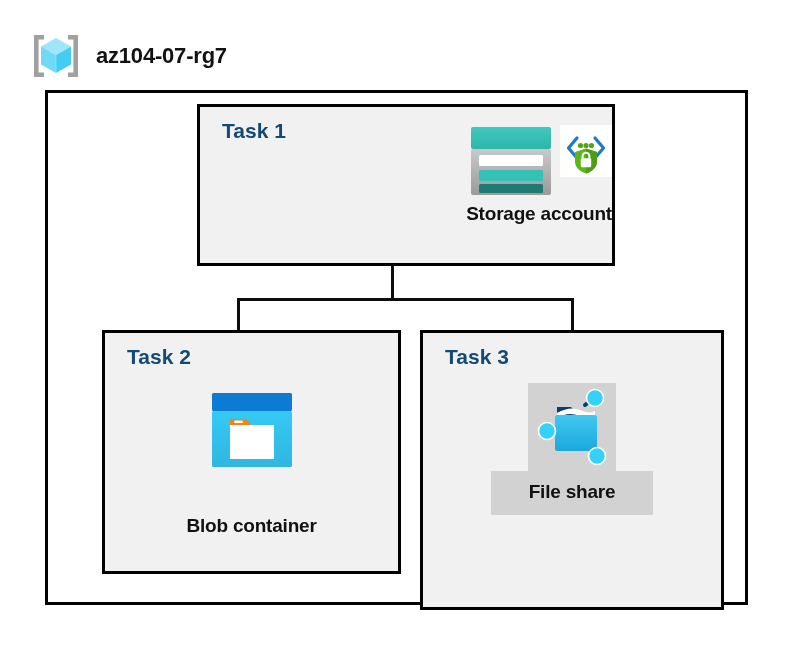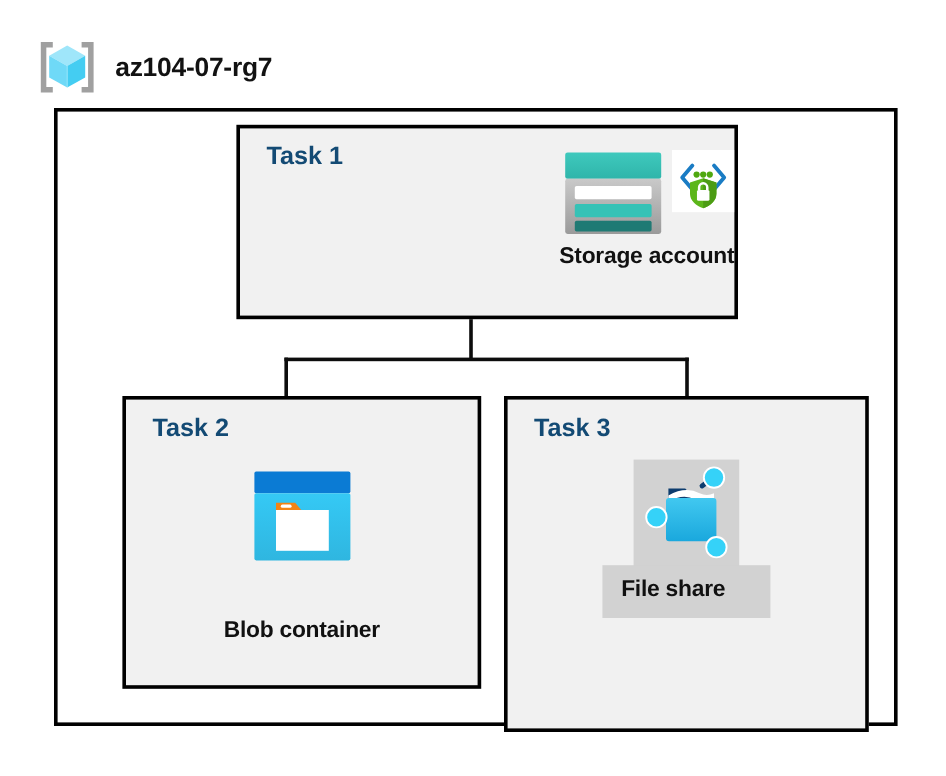--- a/index.html
+++ b/index.html
@@ -120,21 +120,21 @@
   #node-fileshare .icon-plate {
     width: 88px;
     height: 90px;
     background: #d2d2d2;
     display: flex;
     align-items: center;
     justify-content: center;
   }
   #node-fileshare .caption-plate {
     background: #d2d2d2;
-    padding: 10px 38px 12px 16px;
+    padding: 10px 38px 12px 38px;
     margin-top: -2px;
   }
 
   
   .conn {
     position: absolute;
     background: #0d0d0d;
   }
   .conn-v { width: 3px; }
   .conn-h { height: 3px; }

